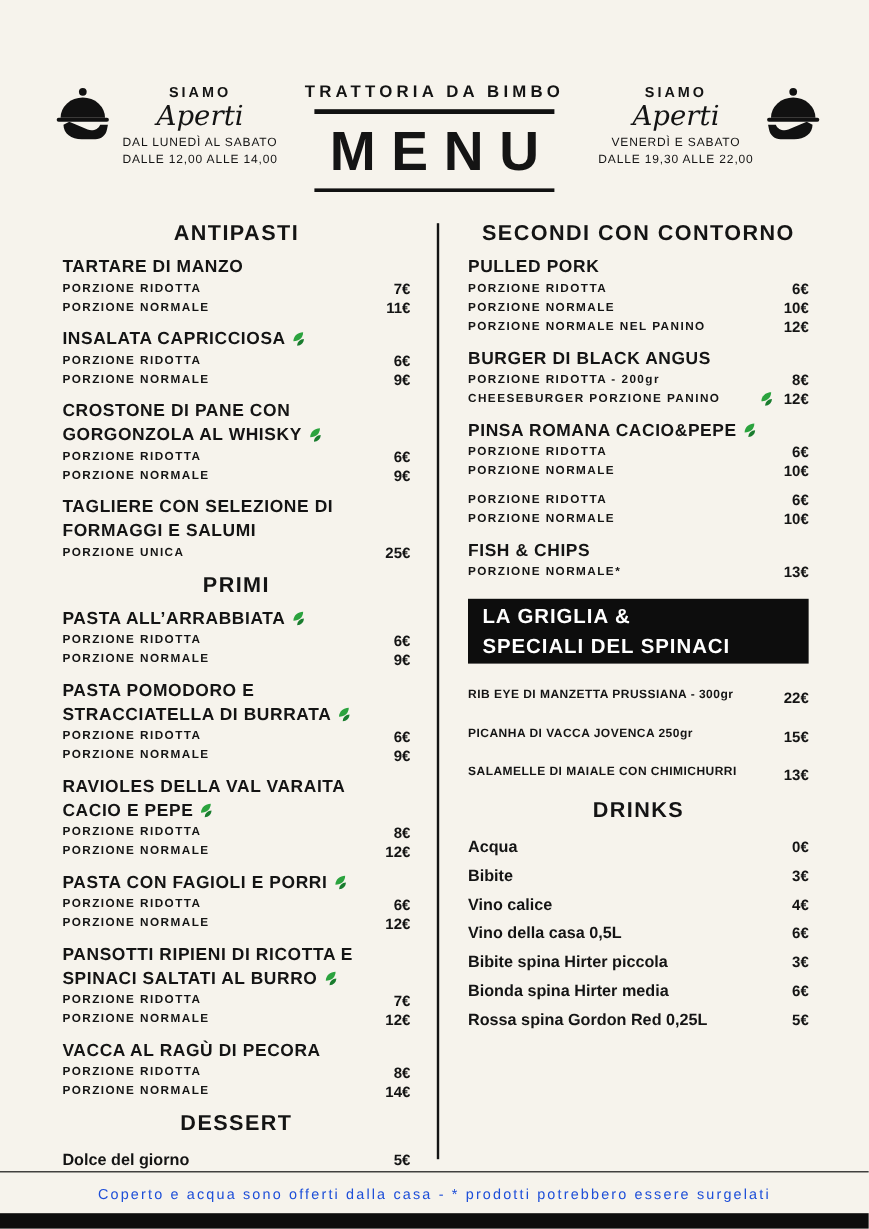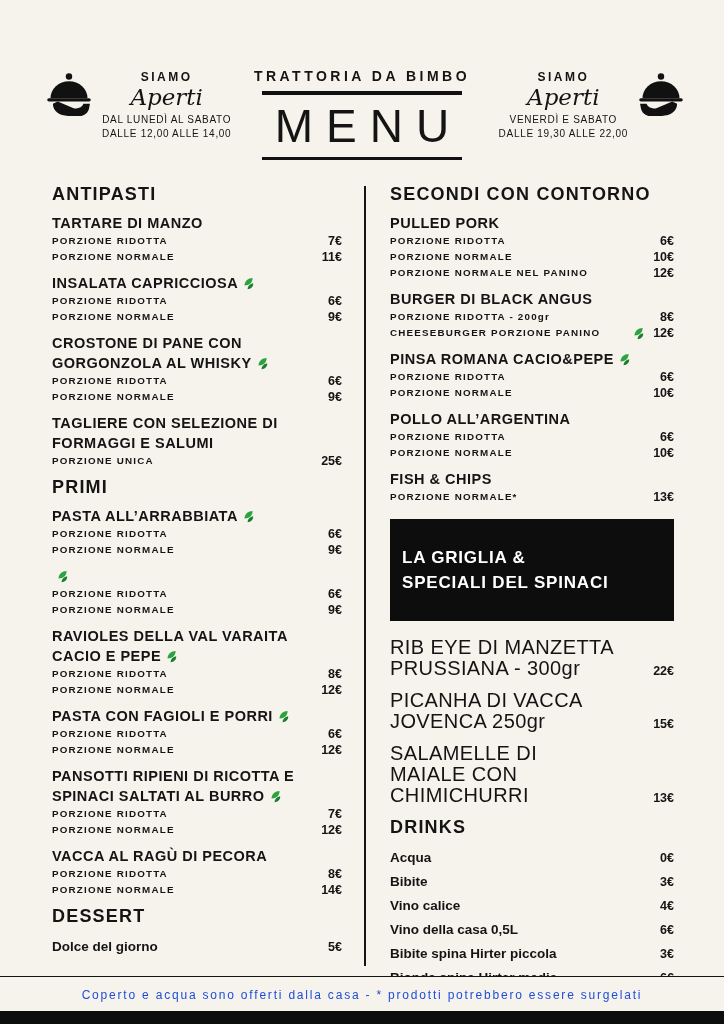--- a/index.html
+++ b/index.html
@@ -10,56 +10,56 @@
     font-family:"Liberation Sans","DejaVu Sans",sans-serif;
     overflow:hidden;
   }
   .page { box-sizing:border-box; width:724px; height:1024px; display:flex; flex-direction:column; }
 
   
   header { position:relative; height:170px; flex:0 0 auto; }
   .masthead { text-align:center; padding-top:68px; }
   .brand { font-size:14px; font-weight:700; letter-spacing:3.5px; }
   .rule { width:200px; height:3.5px; background:#111; margin:7px auto; }
-  .title { font-size:46px; font-weight:400; letter-spacing:13px; line-height:48px; text-indent:13px; }
+  .title { font-size:46px; font-weight:700; letter-spacing:13px; line-height:48px; text-indent:13px; }
   .hours { position:absolute; top:70px; display:flex; gap:4px; }
   .hours-left { left:40px; }
   .hours-right { right:34px; }
   .hours-text { text-align:center; }
   .siamo { font-size:12px; font-weight:700; letter-spacing:2.5px; }
   .aperti { font-family:"DejaVu Serif","Liberation Serif",serif; font-style:italic; font-size:23px; margin:0 0 3px; }
   .hline { font-size:10px; font-weight:500; letter-spacing:0.7px; line-height:14px; white-space:nowrap; }
   .cloche { display:inline-block; }
   .cloche svg { display:block; }
   .hours-right .cloche svg { transform:scaleX(-1); }
 
   
   main { display:flex; flex:1 1 auto; padding:14px 50px 0 52px; overflow:hidden; }
   .col { overflow:hidden; }
   .col-left { width:290px; flex:0 0 290px; }
   .divider { width:0; border-left:2px solid #141414; margin:2px 24px 10px 22px; }
   .col-right { flex:1 1 auto; }
 
-  .heading { font-size:18px; font-weight:800; letter-spacing:1.2px; margin:8px 0 8px; }
+  .heading { font-size:18px; font-weight:800; letter-spacing:1.2px; margin:8px 0 8px;text-align:center; }
   .col > .heading:first-child { margin-top:0; }
 
   .item { margin-bottom:8px; }
   .dish-name { font-size:14.5px; font-weight:700; letter-spacing:0.5px; line-height:20px; max-width:258px; }
   .leaf { display:inline-block; margin-left:4px; }
   .leaf svg { vertical-align:-3px; }
   .opt { display:flex; align-items:flex-start; line-height:16px; }
   .opt-label { flex:1 1 auto; font-size:9.8px; font-weight:600; letter-spacing:1.2px; }
   .opt .leaf { margin:0 6px 0 0; }
   .opt-price { font-size:12.5px; font-weight:700; }
 
-  .banner { background:#0d0d0d; color:#ffffff; padding:26px 12px; margin:14px 0 16px; }
+  .banner { background:#0d0d0d; color:#ffffff; padding:2px 12px; margin:14px 0 16px; }
   .banner-line { font-size:17px; font-weight:800; letter-spacing:0.8px; line-height:25px; }
 
   .big { display:flex; justify-content:space-between; align-items:flex-end; margin-bottom:11px; }
-  .big-name { font-size:20px; font-weight:400; letter-spacing:0.4px; line-height:21px; max-width:226px; }
+  .big-name { font-size:10px; font-weight:700; letter-spacing:0.4px; line-height:21px; max-width:226px; }
   .big-price { font-size:12.5px; font-weight:700; padding-bottom:1px; }
 
   .row { display:flex; justify-content:space-between; align-items:center; line-height:24px; }
   .row-name { font-size:13.5px; font-weight:700; }
   .row-price { font-size:12.5px; font-weight:700; }
 
   
   footer { flex:0 0 auto; }
   .footer-note {
     border-top:1.5px solid #141414;
@@ -174,21 +174,21 @@
           <div class="opt">
             <span class="opt-label">PORZIONE RIDOTTA</span>
             <span class="opt-price">6€</span>
           </div>
           <div class="opt">
             <span class="opt-label">PORZIONE NORMALE</span>
             <span class="opt-price">9€</span>
           </div>
         </div>
         <div class="item">
-          <div class="dish-name"><span class="leaf"><svg width="15" height="15" viewBox="0 0 24 24">
+          <div class="dish-name"><span>PASTA POMODORO E STRACCIATELLA DI BURRATA</span><span class="leaf"><svg width="15" height="15" viewBox="0 0 24 24">
                 <path d="M4 15C4 8 10 3 17 3C17 10 12 15 4 15Z" fill="#2ba33e"></path>
                 <path d="M9 21C9 16 13 12 18 12C18 17 14 21 9 21Z" fill="#197c2e"></path>
               </svg></span></div>
           <div class="opt">
             <span class="opt-label">PORZIONE RIDOTTA</span>
             <span class="opt-price">6€</span>
           </div>
           <div class="opt">
             <span class="opt-label">PORZIONE NORMALE</span>
             <span class="opt-price">9€</span>
@@ -294,21 +294,20 @@
           <div class="opt">
             <span class="opt-label">PORZIONE RIDOTTA</span>
             <span class="opt-price">6€</span>
           </div>
           <div class="opt">
             <span class="opt-label">PORZIONE NORMALE</span>
             <span class="opt-price">10€</span>
           </div>
         </div>
         <div class="item">
-          <div class="dish-name"><span>POLLO ALL’ARGENTINA</span></div>
           <div class="opt">
             <span class="opt-label">PORZIONE RIDOTTA</span>
             <span class="opt-price">6€</span>
           </div>
           <div class="opt">
             <span class="opt-label">PORZIONE NORMALE</span>
             <span class="opt-price">10€</span>
           </div>
         </div>
         <div class="item">

